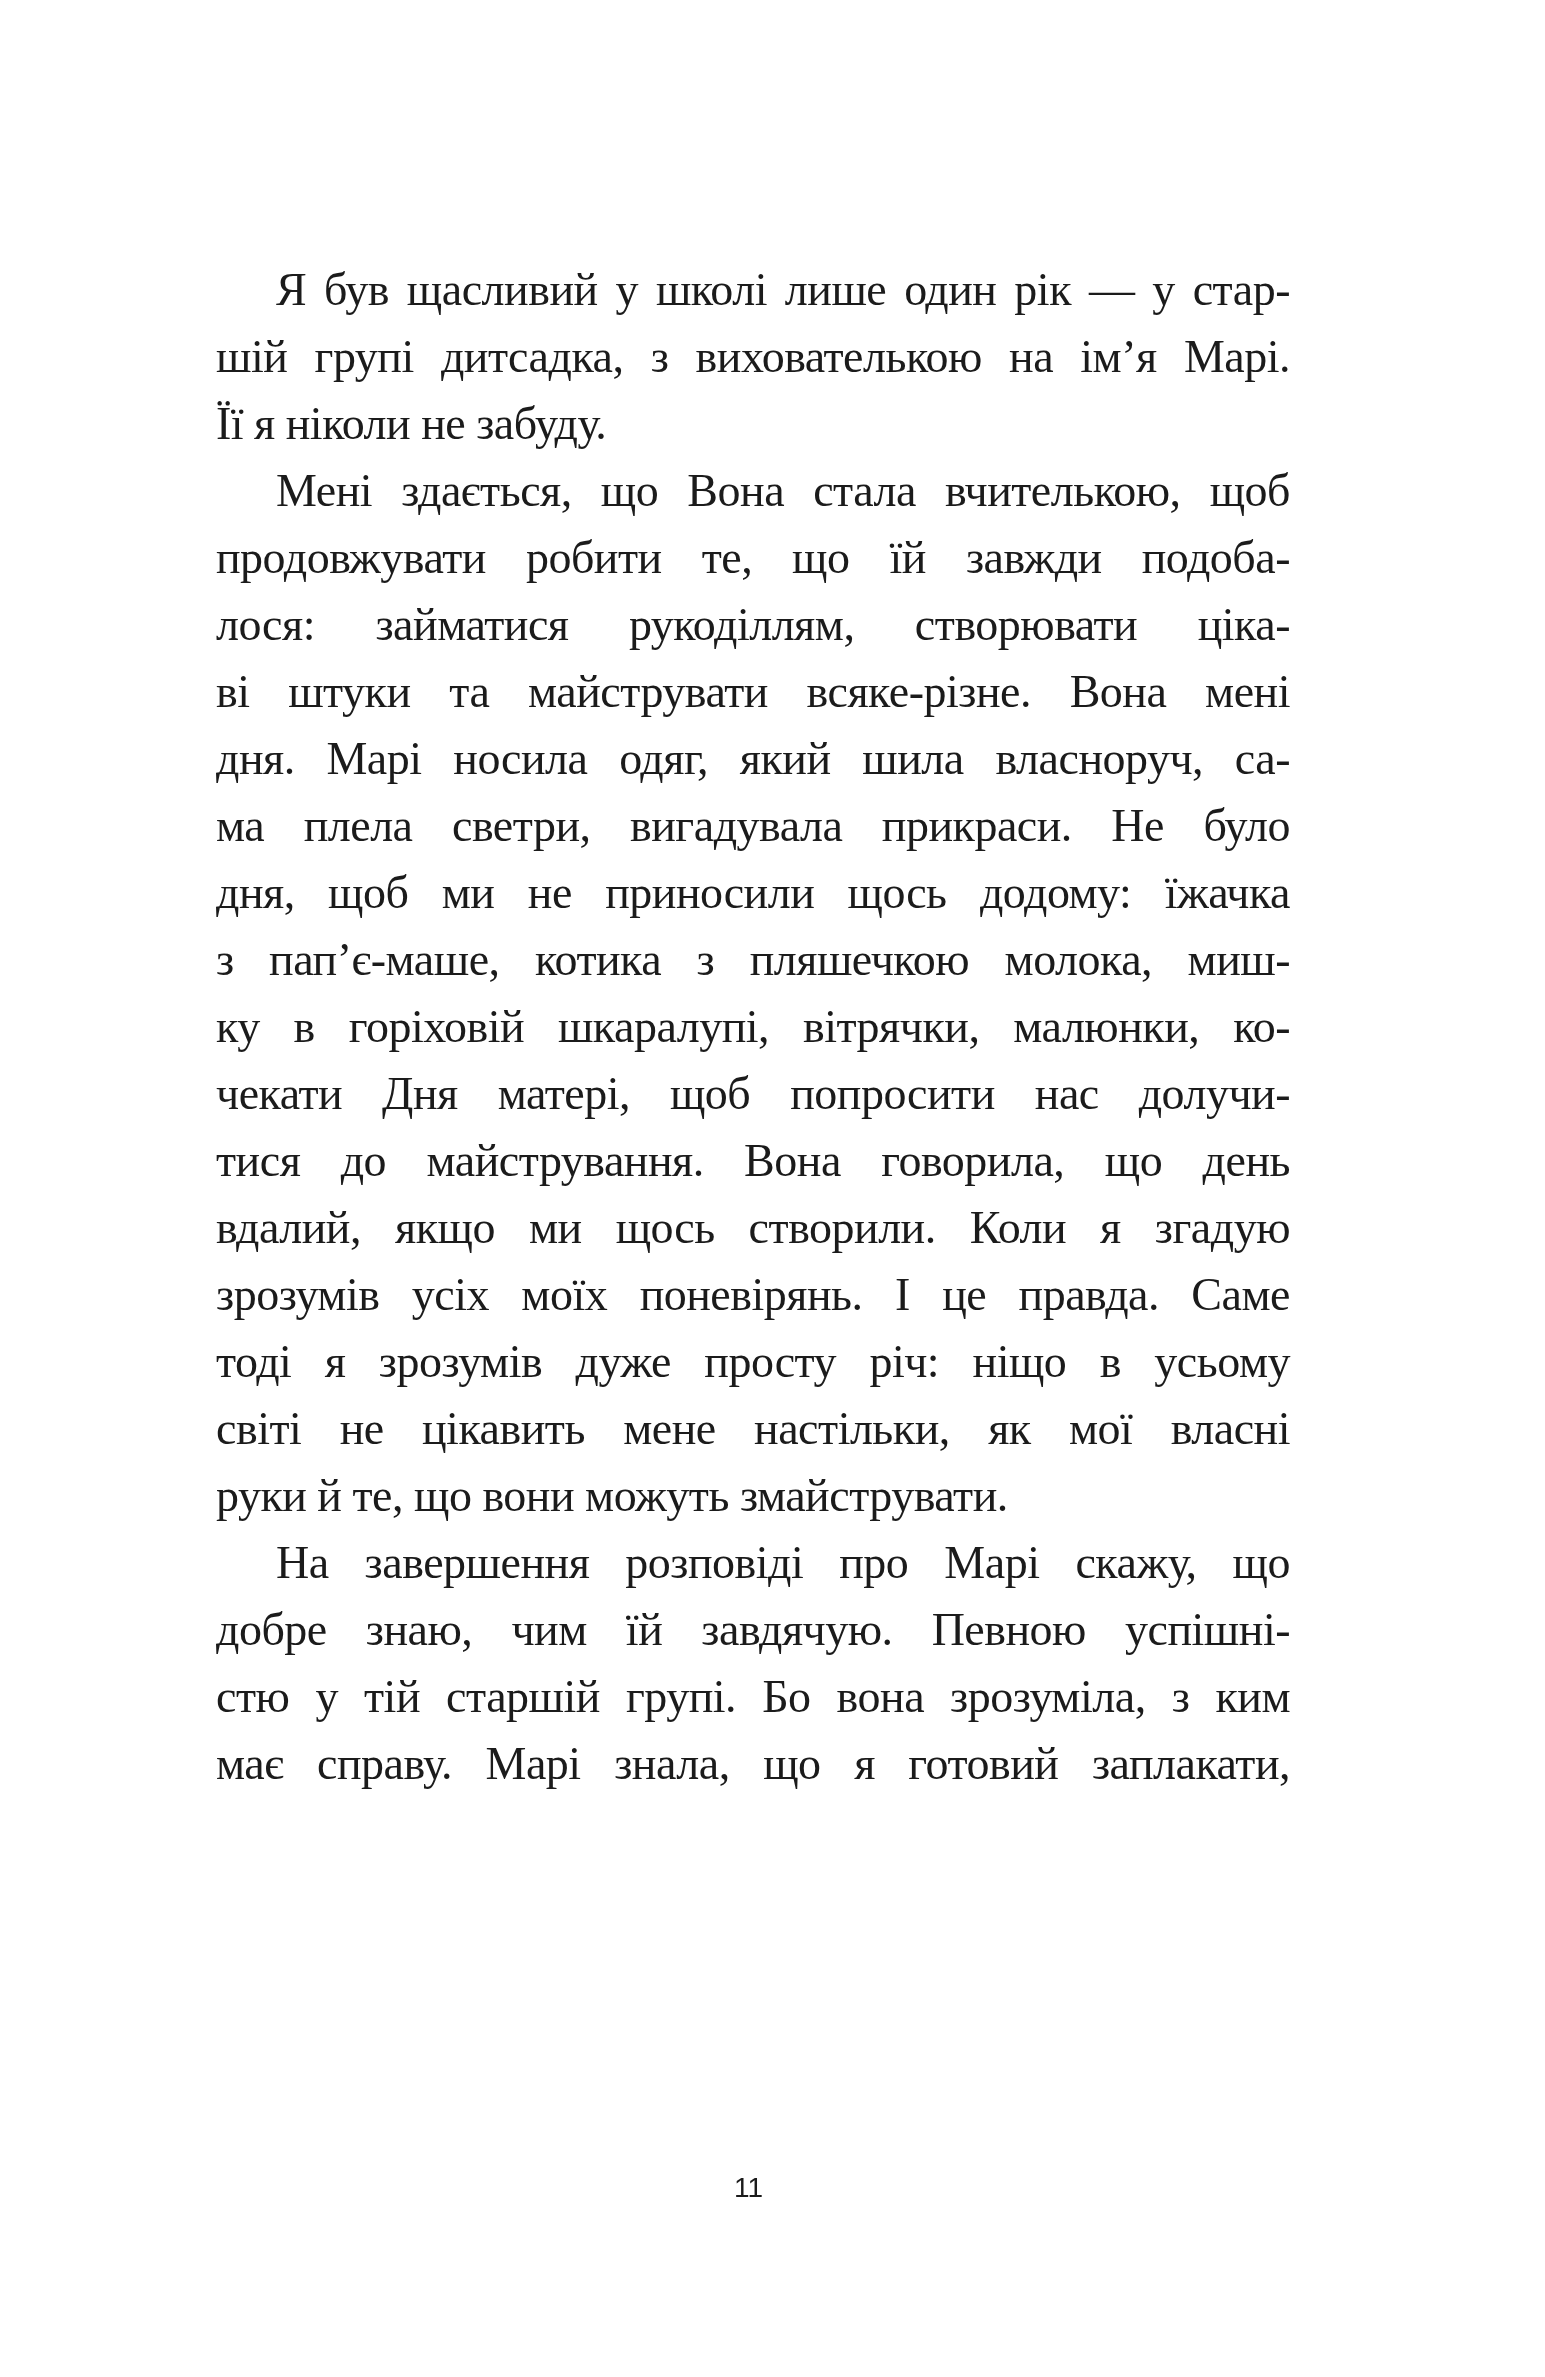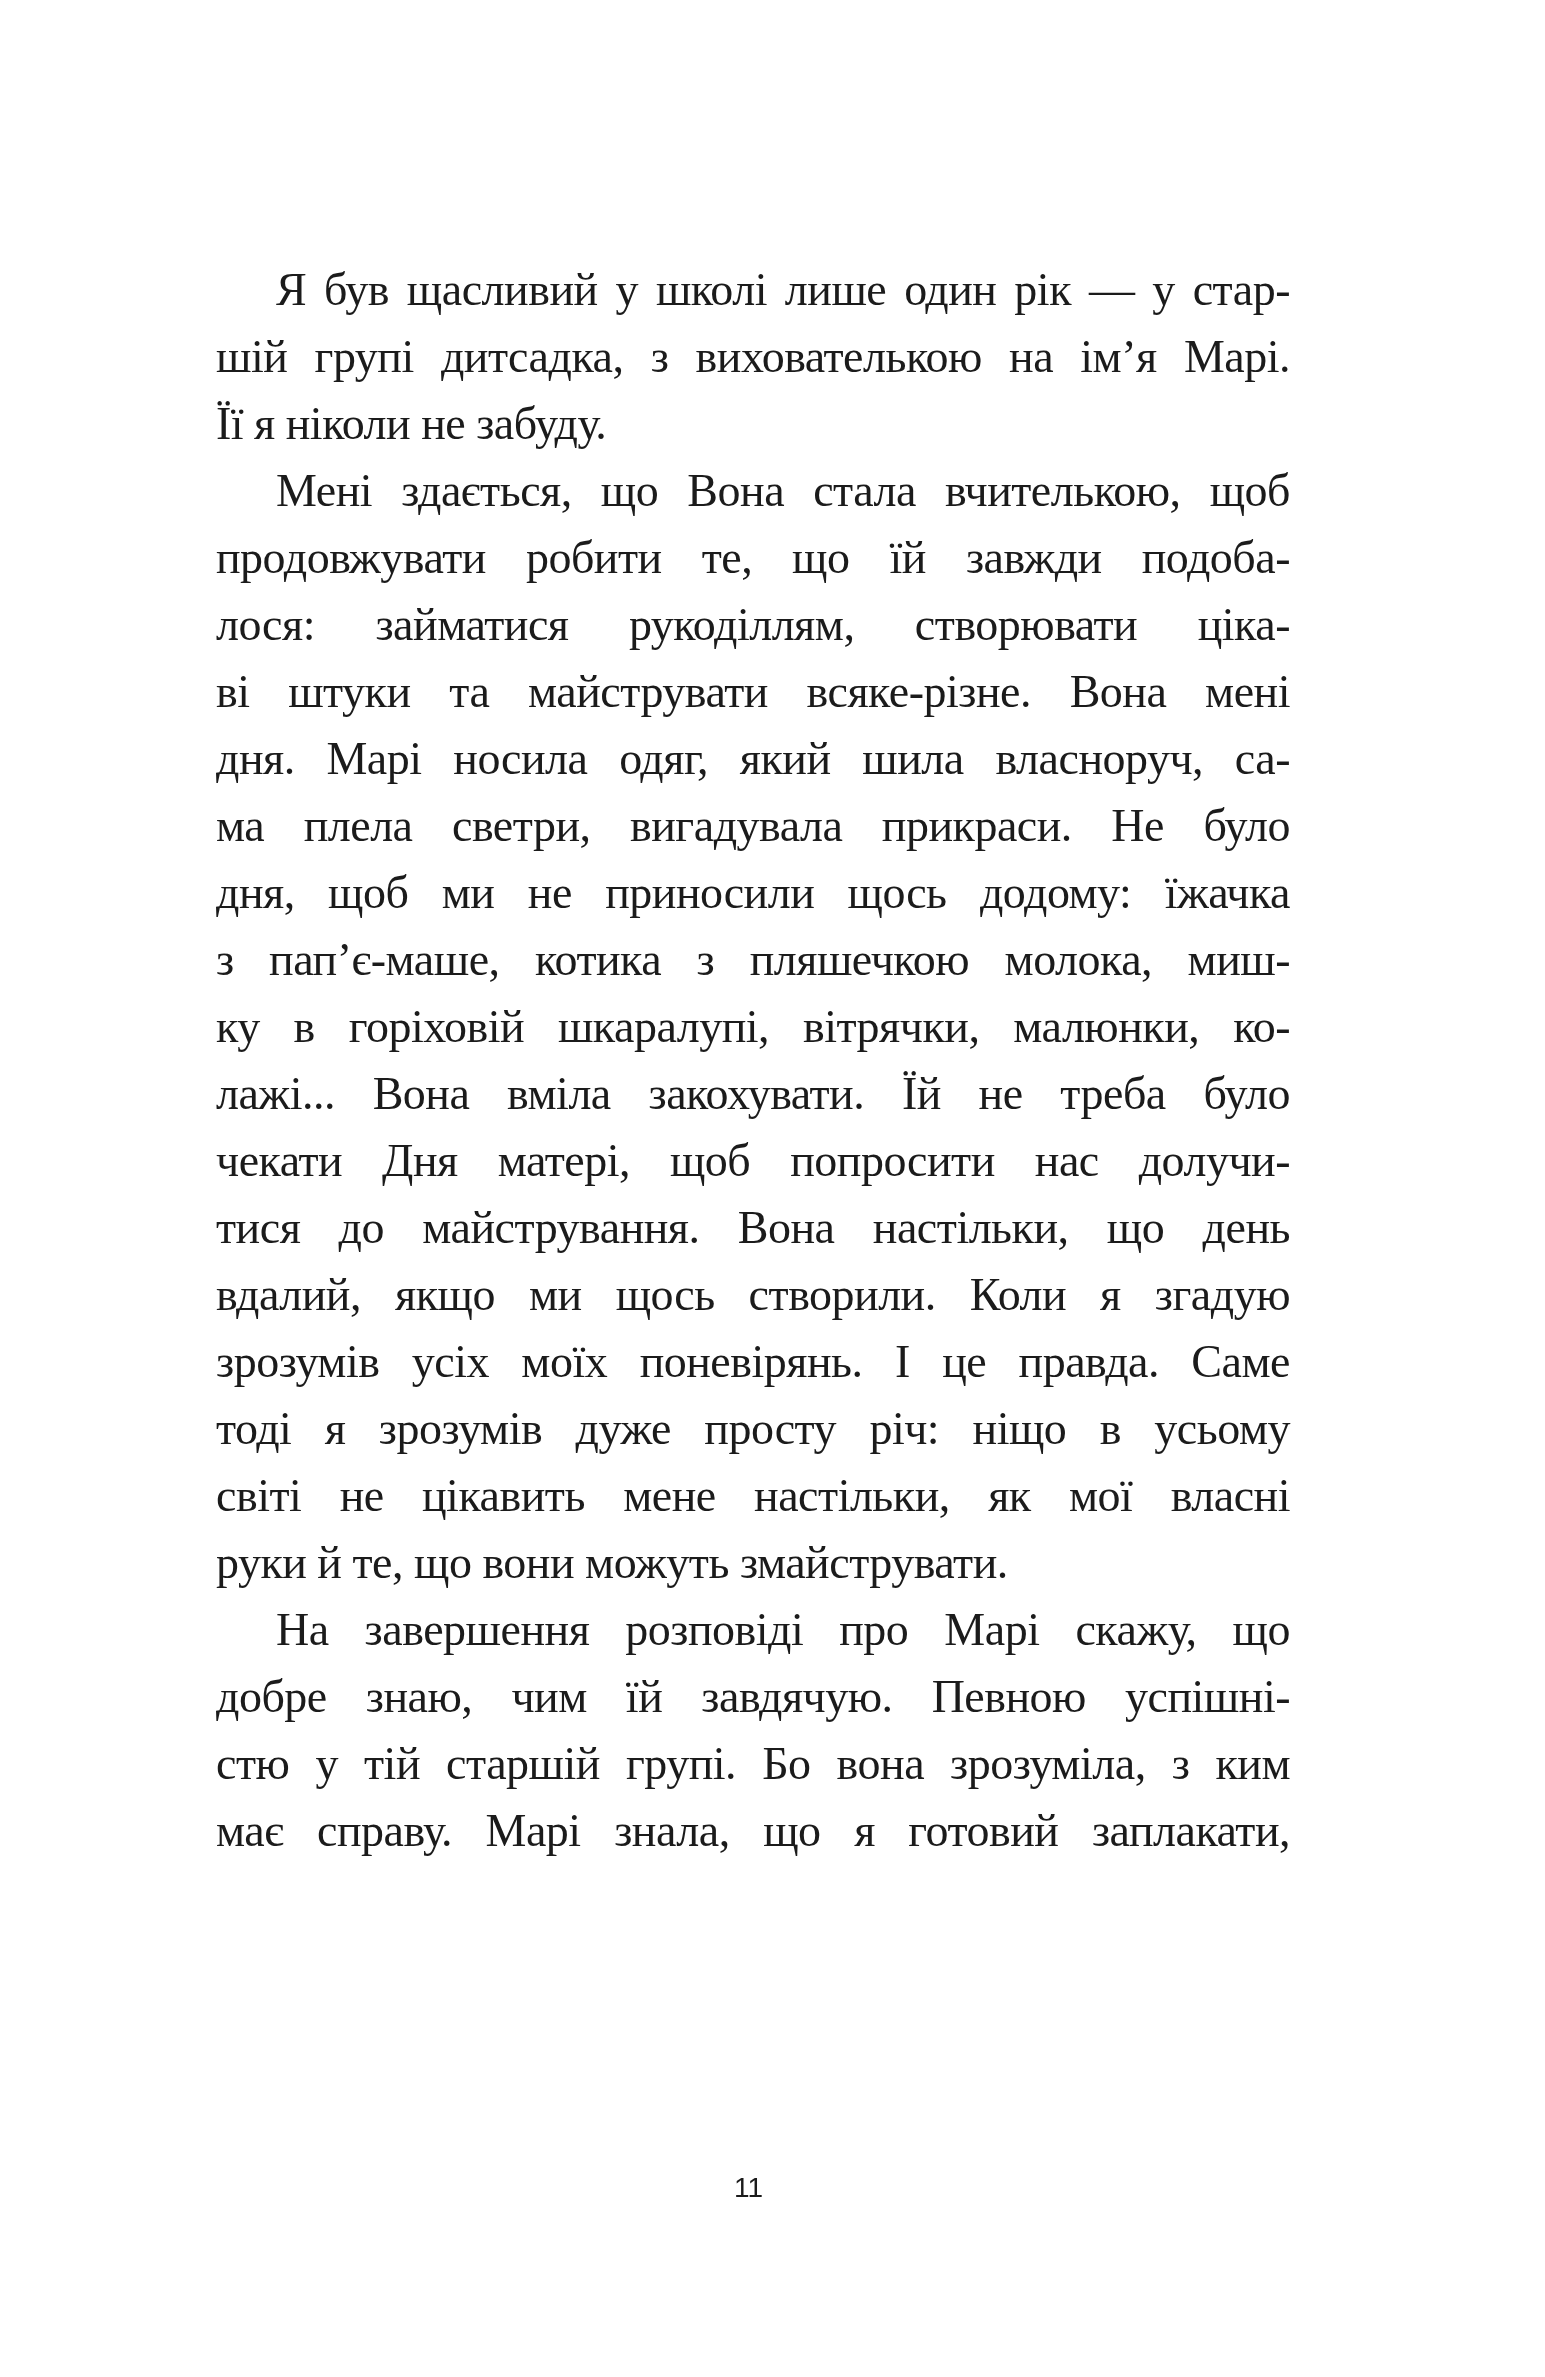--- a/index.html
+++ b/index.html
@@ -68,23 +68,22 @@
     <span class="line last">Її я ніколи не забуду.</span>
     <span class="line indent">Мені здається, що Вона стала вчителькою, щоб</span>
     <span class="line">продовжувати робити те, що їй завжди подоба-</span>
     <span class="line">лося: займатися рукоділлям, створювати ціка-</span>
     <span class="line">ві штуки та майструвати всяке-різне. Вона мені</span>
     <span class="line">дня. Марі носила одяг, який шила власноруч, са-</span>
     <span class="line">ма плела светри, вигадувала прикраси. Не було</span>
     <span class="line">дня, щоб ми не приносили щось додому: їжачка</span>
     <span class="line">з пап’є-маше, котика з пляшечкою молока, миш-</span>
     <span class="line">ку в горіховій шкаралупі, вітрячки, малюнки, ко-</span>
-    <span class="line">лажі... Вона вміла закохувати. Їй не треба було</span>
     <span class="line">чекати Дня матері, щоб попросити нас долучи-</span>
-    <span class="line">тися до майстрування. Вона настільки, що день</span>
+    <span class="line">тися до майстрування. Вона говорила, що день</span>
     <span class="line">вдалий, якщо ми щось створили. Коли я згадую</span>
     <span class="line">зрозумів усіх моїх поневірянь. І це правда. Саме</span>
     <span class="line">тоді я зрозумів дуже просту річ: ніщо в усьому</span>
     <span class="line">світі не цікавить мене настільки, як мої власні</span>
     <span class="line last">руки й те, що вони можуть змайструвати.</span>
     <span class="line indent">На завершення розповіді про Марі скажу, що</span>
     <span class="line">добре знаю, чим їй завдячую. Певною успішні-</span>
     <span class="line">стю у тій старшій групі. Бо вона зрозуміла, з ким</span>
     <span class="line">має справу. Марі знала, що я готовий заплакати,</span>
   </div>

